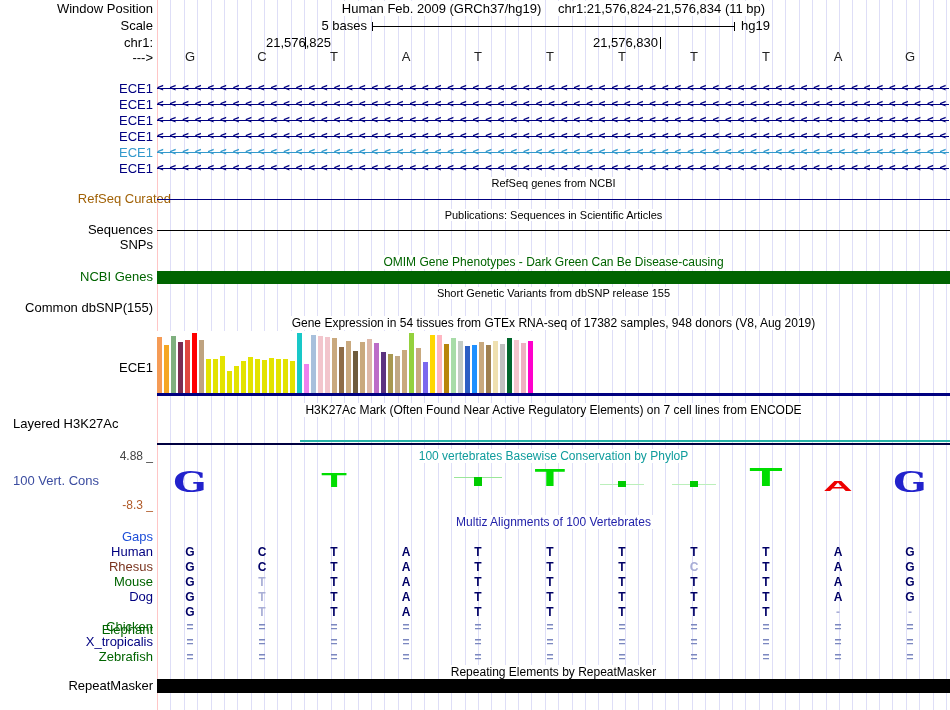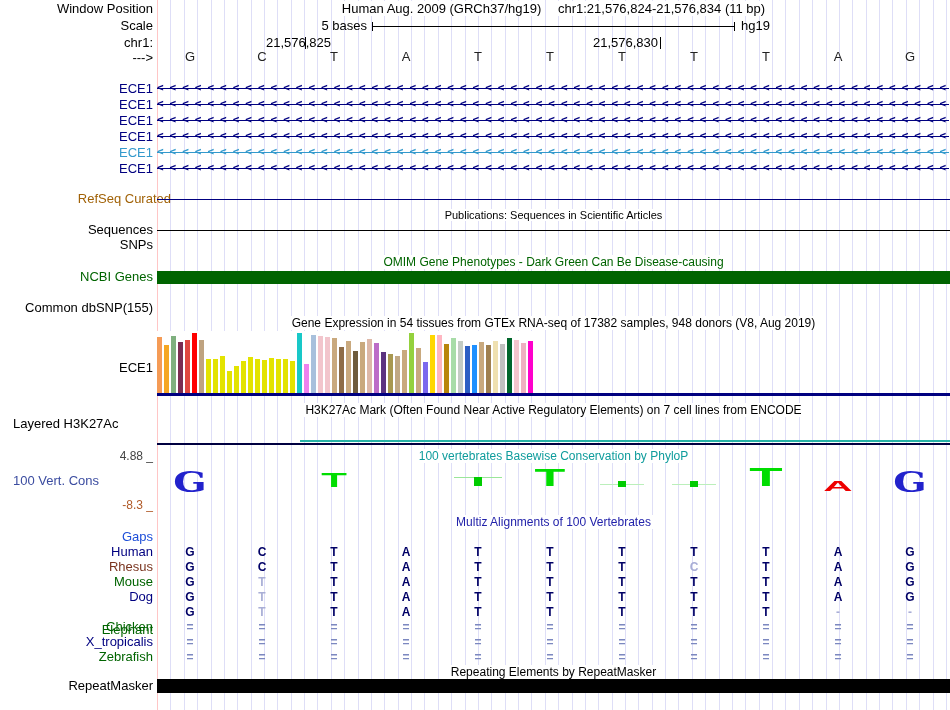--- a/index.html
+++ b/index.html
@@ -86,21 +86,21 @@
       <div class="gridline" style="left: 879px;"></div>
       <div class="gridline" style="left: 892.3px;"></div>
       <div class="gridline" style="left: 905.7px;"></div>
       <div class="gridline" style="left: 919.1px;"></div>
       <div class="gridline" style="left: 932.5px;"></div>
       <div class="gridline" style="left: 945.8px;"></div>
     </div>
 
   <div class="lbl" style="top:2px;">Window Position</div>
   <div class="ctitle fs13" style="top:2px;">
-    <span>Human Aug. 2009 (GRCh37/hg19)</span>
+    <span>Human Feb. 2009 (GRCh37/hg19)</span>
     <span style="padding-left:10px;">chr1:21,576,824-21,576,834 (11 bp)</span>
   </div>
 
   <div class="lbl" style="top:19px;">Scale</div>
   <div class="coordnum" style="left:157px;top:19px;width:210px;">5 bases</div>
   <div style="position:absolute;left:372px;top:22px;width:361px;height:9px;border-left:1px solid #000;border-right:1px solid #000;background:linear-gradient(#000,#000) 0 50%/100% 1px no-repeat;"></div>
   <div class="coordnum" style="left:741px;top:19px;width:60px;text-align:left;">hg19</div>
 
   <div class="lbl" style="top:36px;">chr1:</div>
   <div class="coordnum" style="left:157px;top:36px;width:174px;">21,576,825</div>
@@ -131,32 +131,34 @@
       <div class="lbl" style="top: 114px; color: rgb(0, 0, 128);">ECE1</div>
       <div class="generow" style="top: 114px; color: rgb(0, 0, 128); background: linear-gradient(rgb(0, 0, 128), rgb(0, 0, 128)) 0px 50% / 100% 1px no-repeat;">&lt;&lt;&lt;&lt;&lt;&lt;&lt;&lt;&lt;&lt;&lt;&lt;&lt;&lt;&lt;&lt;&lt;&lt;&lt;&lt;&lt;&lt;&lt;&lt;&lt;&lt;&lt;&lt;&lt;&lt;&lt;&lt;&lt;&lt;&lt;&lt;&lt;&lt;&lt;&lt;&lt;&lt;&lt;&lt;&lt;&lt;&lt;&lt;&lt;&lt;&lt;&lt;&lt;&lt;&lt;&lt;&lt;&lt;&lt;&lt;&lt;&lt;&lt;&lt;</div>
       <div class="lbl" style="top: 130px; color: rgb(0, 0, 128);">ECE1</div>
       <div class="generow" style="top: 130px; color: rgb(0, 0, 128); background: linear-gradient(rgb(0, 0, 128), rgb(0, 0, 128)) 0px 50% / 100% 1px no-repeat;">&lt;&lt;&lt;&lt;&lt;&lt;&lt;&lt;&lt;&lt;&lt;&lt;&lt;&lt;&lt;&lt;&lt;&lt;&lt;&lt;&lt;&lt;&lt;&lt;&lt;&lt;&lt;&lt;&lt;&lt;&lt;&lt;&lt;&lt;&lt;&lt;&lt;&lt;&lt;&lt;&lt;&lt;&lt;&lt;&lt;&lt;&lt;&lt;&lt;&lt;&lt;&lt;&lt;&lt;&lt;&lt;&lt;&lt;&lt;&lt;&lt;&lt;&lt;&lt;</div>
       <div class="lbl" style="top: 146px; color: rgb(51, 153, 204);">ECE1</div>
       <div class="generow" style="top: 146px; color: rgb(51, 153, 204); background: linear-gradient(rgb(51, 153, 204), rgb(51, 153, 204)) 0px 50% / 100% 1px no-repeat;">&lt;&lt;&lt;&lt;&lt;&lt;&lt;&lt;&lt;&lt;&lt;&lt;&lt;&lt;&lt;&lt;&lt;&lt;&lt;&lt;&lt;&lt;&lt;&lt;&lt;&lt;&lt;&lt;&lt;&lt;&lt;&lt;&lt;&lt;&lt;&lt;&lt;&lt;&lt;&lt;&lt;&lt;&lt;&lt;&lt;&lt;&lt;&lt;&lt;&lt;&lt;&lt;&lt;&lt;&lt;&lt;&lt;&lt;&lt;&lt;&lt;&lt;&lt;&lt;</div>
       <div class="lbl" style="top: 162px; color: rgb(0, 0, 128);">ECE1</div>
       <div class="generow" style="top: 162px; color: rgb(0, 0, 128); background: linear-gradient(rgb(0, 0, 128), rgb(0, 0, 128)) 0px 50% / 100% 1px no-repeat;">&lt;&lt;&lt;&lt;&lt;&lt;&lt;&lt;&lt;&lt;&lt;&lt;&lt;&lt;&lt;&lt;&lt;&lt;&lt;&lt;&lt;&lt;&lt;&lt;&lt;&lt;&lt;&lt;&lt;&lt;&lt;&lt;&lt;&lt;&lt;&lt;&lt;&lt;&lt;&lt;&lt;&lt;&lt;&lt;&lt;&lt;&lt;&lt;&lt;&lt;&lt;&lt;&lt;&lt;&lt;&lt;&lt;&lt;&lt;&lt;&lt;&lt;&lt;&lt;</div>
     </div>
 
+  <div class="ctitle fs11" style="top:177px;"><span>RefSeq genes from NCBI</span></div>
   <div class="lbl" style="top:192px;color:#a16207;margin-left:18px;">RefSeq Curated</div>
   <div class="hline" style="top:199px;height:1px;background:#000080;"></div>
 
   <div class="ctitle fs11" style="top:209px;"><span>Publications: Sequences in Scientific Articles</span></div>
   <div class="lbl" style="top:223px;">Sequences</div>
   <div class="hline" style="top:230px;height:1px;background:#000;"></div>
   <div class="lbl" style="top:238px;">SNPs</div>
 
   <div class="ctitle fs12" style="top:256px;color:#006400;"><span>OMIM Gene Phenotypes - Dark Green Can Be Disease-causing</span></div>
   <div class="lbl" style="top:270px;color:#006400;">NCBI Genes</div>
   <div class="hline" style="top:271px;height:13px;background:#006400;"></div>
 
+  <div class="ctitle fs11" style="top:287px;"><span>Short Genetic Variants from dbSNP release 155</span></div>
   <div class="lbl" style="top:301px;">Common dbSNP(155)</div>
 
   <div style="position:absolute;left:157px;top:331px;width:380px;height:62px;background:#fff;"></div>
   <div class="ctitle fs12" style="top:317px;"><span>Gene Expression in 54 tissues from GTEx RNA-seq of 17382 samples, 948 donors (V8, Aug 2019)</span></div>
   <div class="lbl" style="top:361px;">ECE1</div>
   <div id="gtexbars">
       <div class="bar" style="left: 157px; top: 337px; height: 56px; background: rgb(245, 155, 86);"></div>
       <div class="bar" style="left: 164px; top: 345px; height: 48px; background: rgb(245, 166, 35);"></div>
       <div class="bar" style="left: 171px; top: 336px; height: 57px; background: rgb(127, 176, 127);"></div>
       <div class="bar" style="left: 178px; top: 342px; height: 51px; background: rgb(123, 45, 82);"></div>

